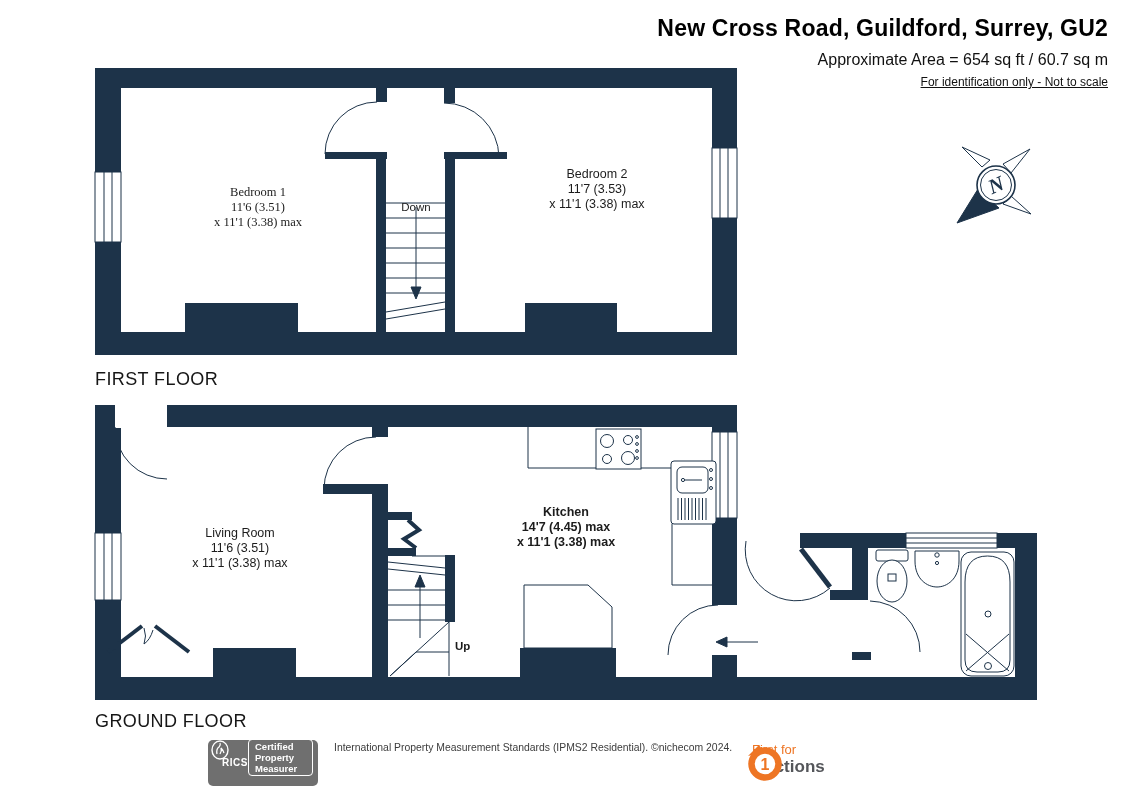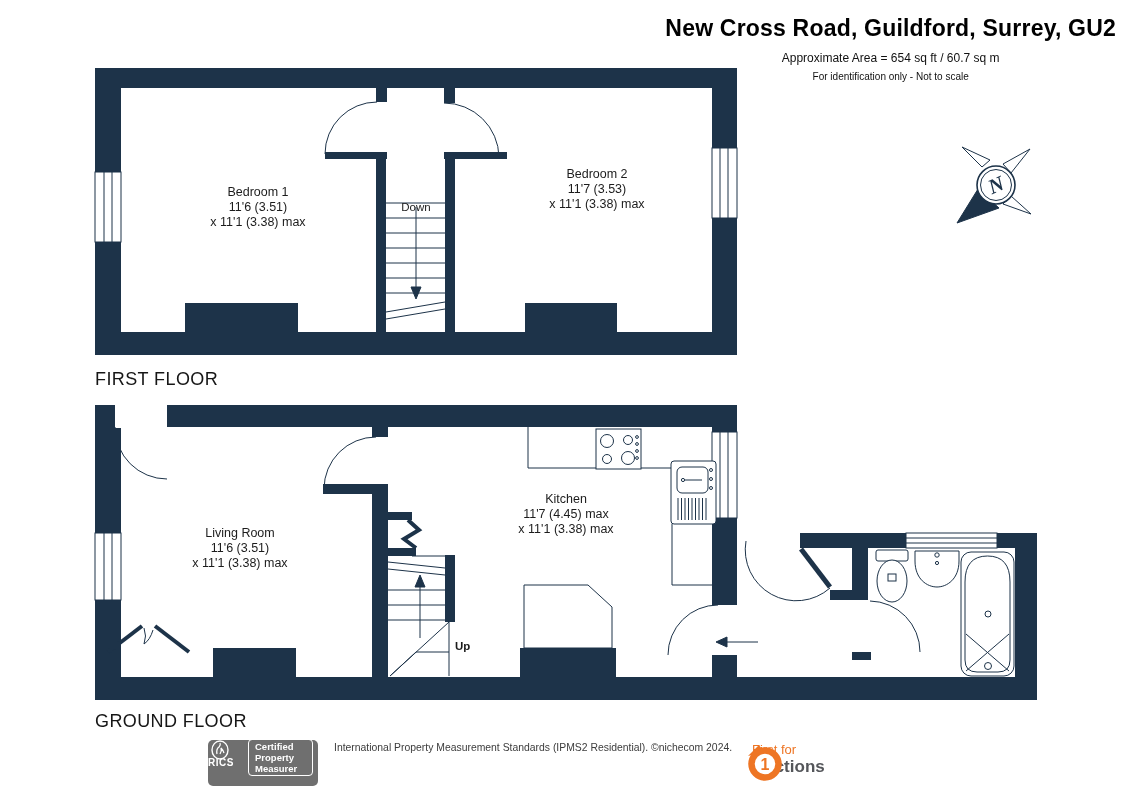--- a/index.html
+++ b/index.html
@@ -1,32 +1,32 @@
 <!DOCTYPE html>
 <html><head>
 <meta charset="utf-8">
 <style>
   html,body{margin:0;padding:0;background:#ffffff;}
   #page{position:relative;width:1131px;height:800px;background:#fff;overflow:hidden;
         font-family:"Liberation Sans", sans-serif;color:#1b1b1b;}
   svg{position:absolute;left:0;top:0;}
   
-  #title-block{position:absolute;top:15px;right:15px;text-align:center;}
+  #title-block{position:absolute;top:15px;right:23px;text-align:right;}
   #title-block .t1{font-size:23px;font-weight:bold;color:#000;letter-spacing:.2px;}
-  #title-block .t2{font-size:12px;color:#111;margin-top:9px;}
-  #title-block .t3{font-size:10px;color:#111;margin-top:6px;}
+  #title-block .t2{font-size:16px;color:#111;margin-top:9px;}
+  #title-block .t3{font-size:12px;color:#111;margin-top:6px;text-decoration:underline;}
   
   .rlabel{position:absolute;transform:translateX(-50%);text-align:center;
           font-size:12.5px;line-height:15px;color:#1c1c1c;white-space:nowrap;}
   .stair-label{position:absolute;font-size:11.5px;color:#1c1c1c;white-space:nowrap;}
   .floor-label{position:absolute;font-size:18px;color:#161616;letter-spacing:.4px;}
   
   #rics-badge{position:absolute;left:208px;top:740px;width:110px;height:46px;
               background:#6f6f6f;border-radius:5px;display:flex;align-items:center;}
-  #rics-badge .lion{width:40px;text-align:left;}
+  #rics-badge .lion{width:40px;text-align:right;}
   #rics-badge .lion .org{color:#fff;font-weight:bold;font-size:10px;letter-spacing:.5px;margin-top:-1px;}
   #rics-badge .panel{flex:1;margin:4px 5px 16px 0;border:1.5px solid #fff;border-radius:4px;
                      padding:1px 0 1px 6px;color:#fff;font-weight:bold;font-size:9.5px;line-height:11px;}
   #footer-text{position:absolute;left:334px;top:741px;font-size:10.4px;line-height:13.2px;color:#3c3c3c;}
   #auctions-logo{position:absolute;left:746px;top:743px;display:flex;align-items:center;}
   #auctions-logo .txt{margin-left:6px;line-height:1;}
   #auctions-logo .l1{color:#ee7524;font-size:13px;}
   #auctions-logo .l2{color:#54565a;font-size:17px;font-weight:bold;margin-top:2px;}
 </style>
 </head>
@@ -211,38 +211,38 @@
       <text x="996" y="192" text-anchor="middle" font-size="21" font-weight="bold" font-style="italic" fill="#1d3349" transform="rotate(-24 996 185)" font-family="Liberation Serif, serif">N</text>
     </g>
   </svg>
 
   <div id="title-block">
     <div class="t1">New Cross Road, Guildford, Surrey, GU2</div>
     <div class="t2">Approximate Area = 654 sq ft / 60.7 sq m</div>
     <div class="t3">For identification only - Not to scale</div>
   </div>
 
-  <div class="rlabel" style="left:258px;top:185px;">
+  <div class="rlabel" style="left:258px;top:185px;font-family:Liberation Serif, serif;">
     <span style="display:block">Bedroom 1</span>
     <span style="display:block">11'6 (3.51)</span>
     <span style="display:block">x 11'1 (3.38) max</span>
   </div>
   <div class="rlabel" style="left:597px;top:167px;">
     <span style="display:block">Bedroom 2</span>
     <span style="display:block">11'7 (3.53)</span>
     <span style="display:block">x 11'1 (3.38) max</span>
   </div>
   <div class="rlabel" style="left:240px;top:526px;text-align:center;">
     <span style="display:block">Living Room</span>
     <span style="display:block">11'6 (3.51)</span>
     <span style="display:block">x 11'1 (3.38) max</span>
   </div>
-  <div class="rlabel" style="left:566px;top:492px;">
+  <div class="rlabel" style="left:566px;top:505px;font-weight:bold;">
     <span style="display:block">Kitchen</span>
-    <span style="display:block">11'7 (4.45) max</span>
+    <span style="display:block">14'7 (4.45) max</span>
     <span style="display:block">x 11'1 (3.38) max</span>
   </div>
 
   <div class="stair-label" style="left:416px;top:182px;transform:translateX(-50%);margin-top:19px;">Down</div>
   <div class="stair-label" style="left:455px;top:640px;font-weight:bold;">Up</div>
 
   <div class="floor-label" style="left:95px;top:369px;">FIRST FLOOR</div>
   <div class="floor-label" style="left:95px;top:711px;">GROUND FLOOR</div>
 
   <div id="rics-badge">

